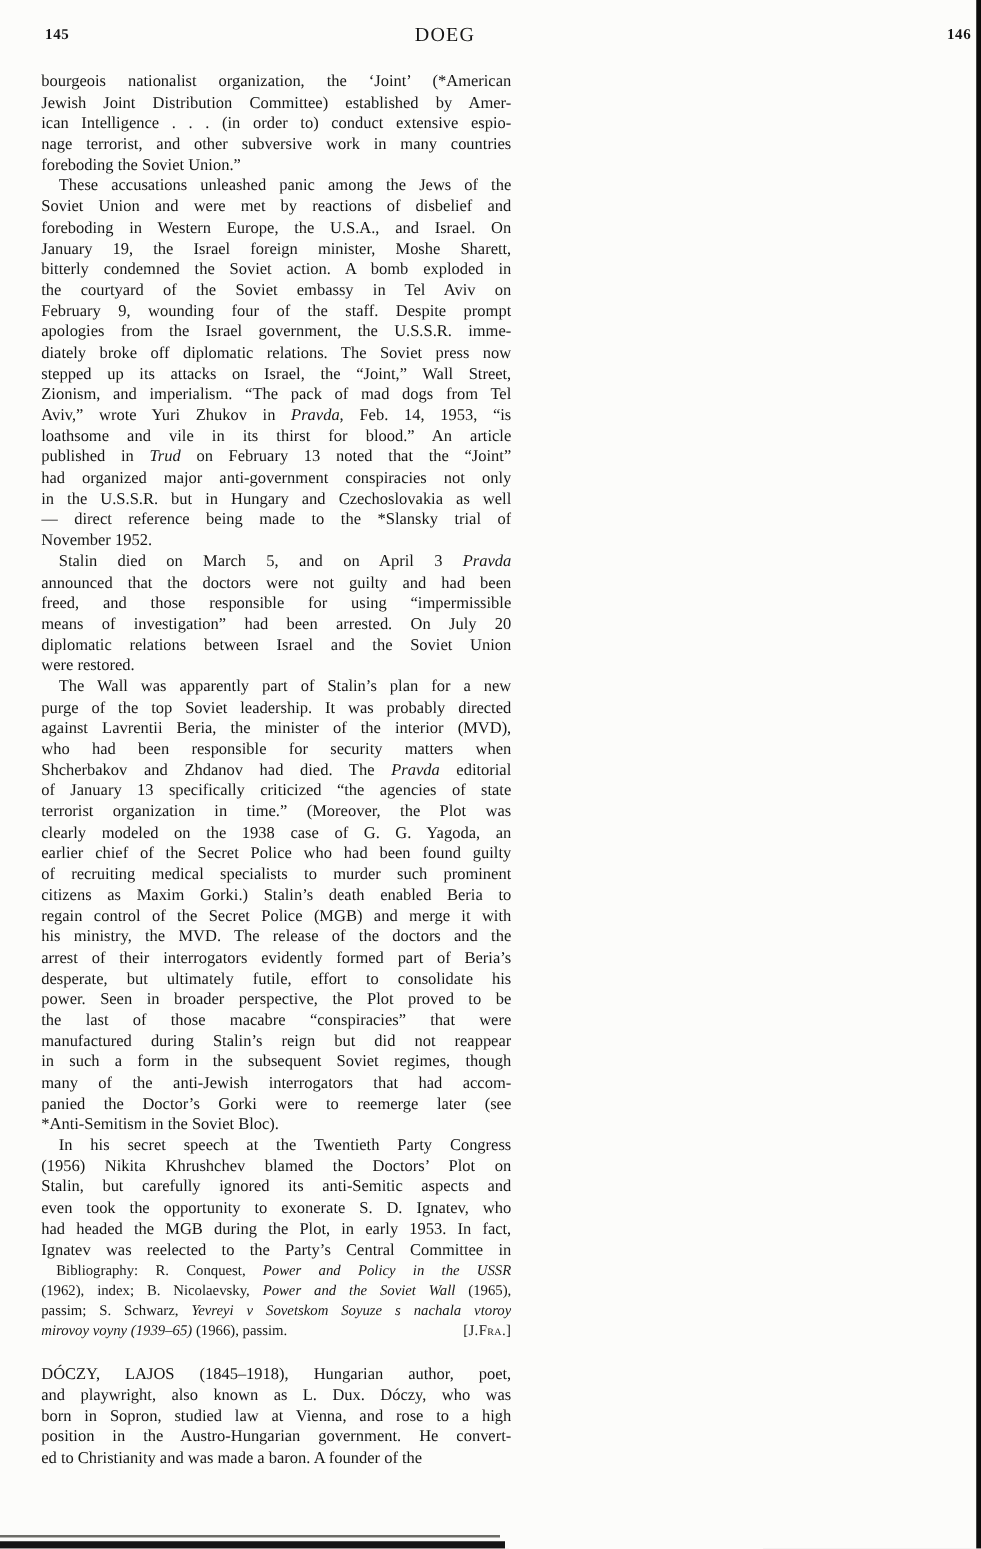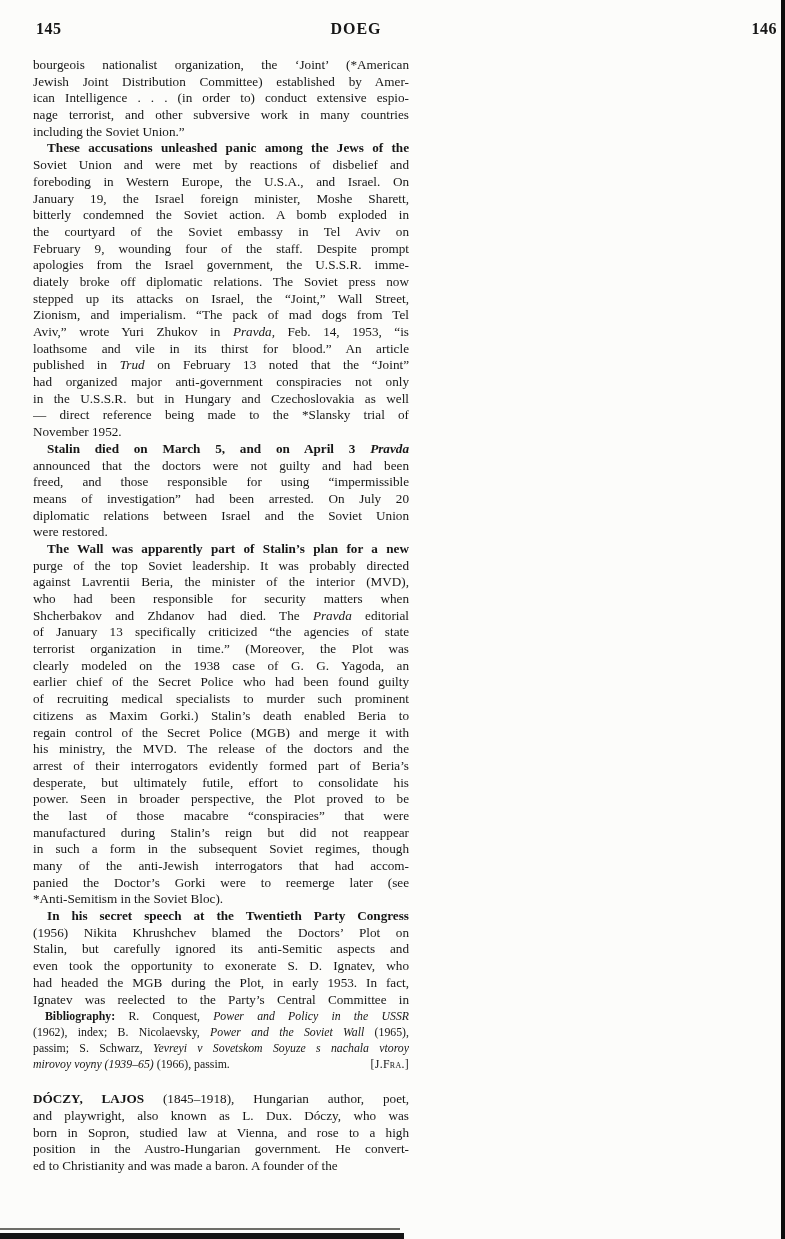--- a/index.html
+++ b/index.html
@@ -5,48 +5,48 @@
   html,body{margin:0;padding:0;background:#e8e8e6;}
   #page{
     position:relative;
     width:785px;height:1239px;
     background:#fcfcfa;
     overflow:hidden;
     font-family:"Liberation Serif", serif;
     color:#161616;
   }
   
-  .hdr-num{position:absolute;top:20px;font-size:16px;font-weight:bold;letter-spacing:.5px;}
+  .hdr-num{position:absolute;top:20px;font-size:12px;font-weight:bold;letter-spacing:.5px;}
   #hdr-left{left:36px;}
   #hdr-right{right:8px;}
   #hdr-title{
     position:absolute;top:20px;left:0;width:712px;
-    text-align:center;font-size:16px;font-weight:bold;letter-spacing:1px;
+    text-align:center;font-size:16px;font-weight:normal;letter-spacing:1px;
   }
   
   #text-column{
     position:absolute;left:33px;top:57px;width:376px;
   }
   .para{margin:0;}
   .line{
     overflow:hidden;
     text-align:justify;
     text-align-last:justify;
   }
   .line.end{text-align-last:left;}
   .para.body .line, .para.entry .line{
     font-size:13.2px;line-height:16.7px;height:16.7px;
   }
   .para.biblio .line{
     font-size:11.8px;line-height:16px;height:16px;
   }
-  .para.body.indent .line:first-child{text-indent:14px;font-weight:bold;}
+  .para.body.indent .line:first-child{text-indent:14px;}
   .para.biblio.indent .line:first-child{text-indent:12px;}
   .para.entry{margin-top:19px;}
-  .b{font-weight:bold;}
+  .b{font-weight:normal;}
   .i{font-style:italic;}
   .sig{float:right;font-style:normal;font-variant:small-caps;letter-spacing:.3px;}
   
   #right-edge-scan-line{
     position:absolute;top:0;right:0;width:4px;height:1239px;background:#0c0c0c;
   }
   #bottom-rule-thin{
     position:absolute;left:0;top:1228px;width:400px;height:2px;background:#6d6d68;
   }
   #bottom-rule-thick{
@@ -60,21 +60,21 @@
   <div id="hdr-left" class="hdr-num">145</div>
   <div id="hdr-title">DOEG</div>
   <div id="hdr-right" class="hdr-num">146</div>
 
   <div id="text-column">
       <div class="para body">
         <div class="line">bourgeois nationalist organization, the ‘Joint’ (*American</div>
         <div class="line">Jewish Joint Distribution Committee) established by Amer-</div>
         <div class="line">ican Intelligence . . . (in order to) conduct extensive espio-</div>
         <div class="line">nage terrorist, and other subversive work in many countries</div>
-        <div class="line end">including the Soviet Union.”</div>
+        <div class="line end">foreboding the Soviet Union.”</div>
       </div>
       <div class="para body indent">
         <div class="line">These accusations unleashed panic among the Jews of the</div>
         <div class="line">Soviet Union and were met by reactions of disbelief and</div>
         <div class="line">foreboding in Western Europe, the U.S.A., and Israel. On</div>
         <div class="line">January 19, the Israel foreign minister, Moshe Sharett,</div>
         <div class="line">bitterly condemned the Soviet action. A bomb exploded in</div>
         <div class="line">the courtyard of the Soviet embassy in Tel Aviv on</div>
         <div class="line">February 9, wounding four of the staff. Despite prompt</div>
         <div class="line">apologies from the Israel government, the U.S.S.R. imme-</div>

